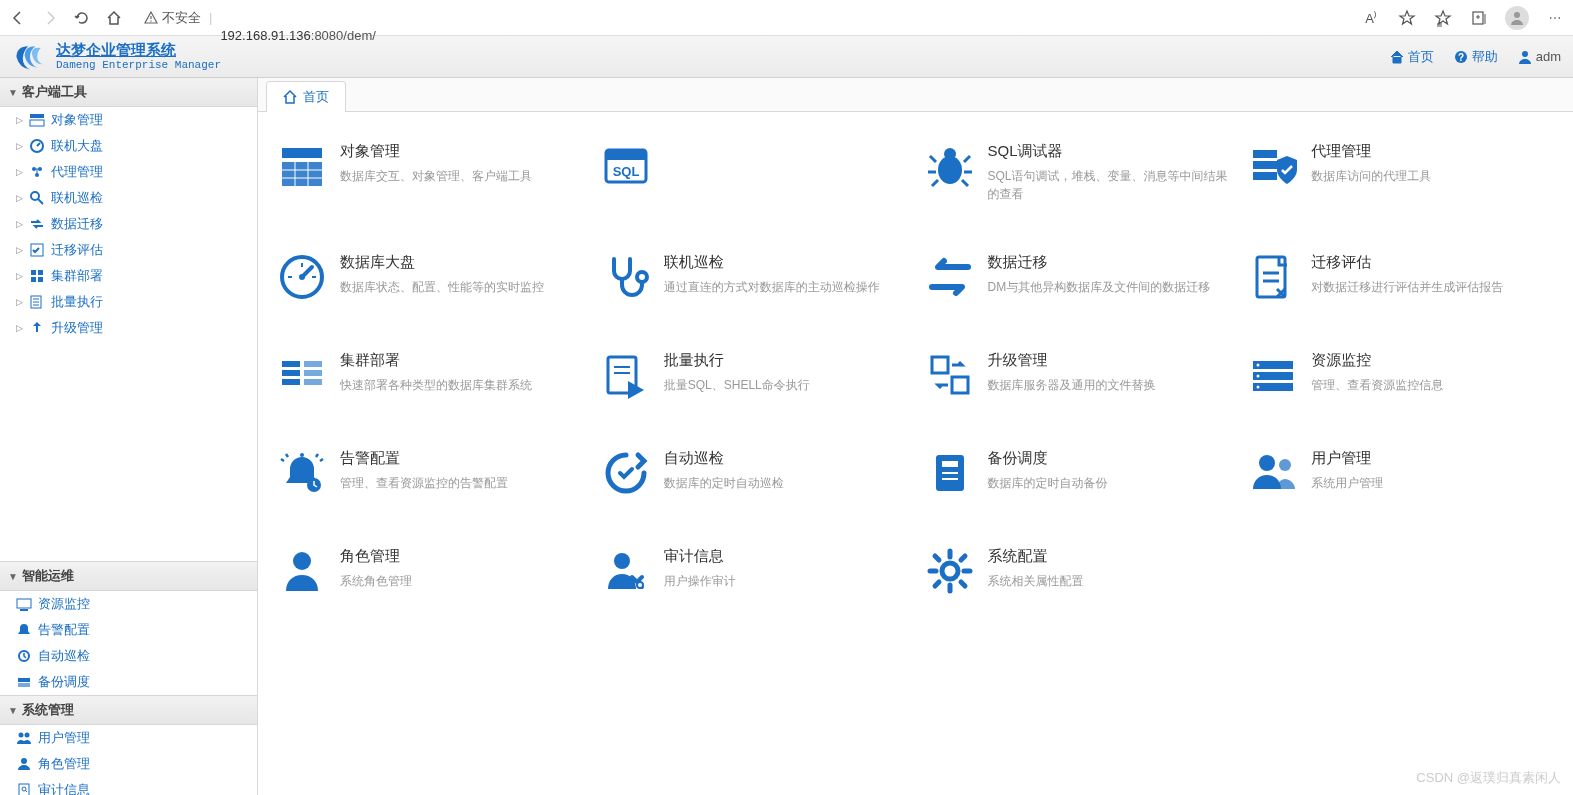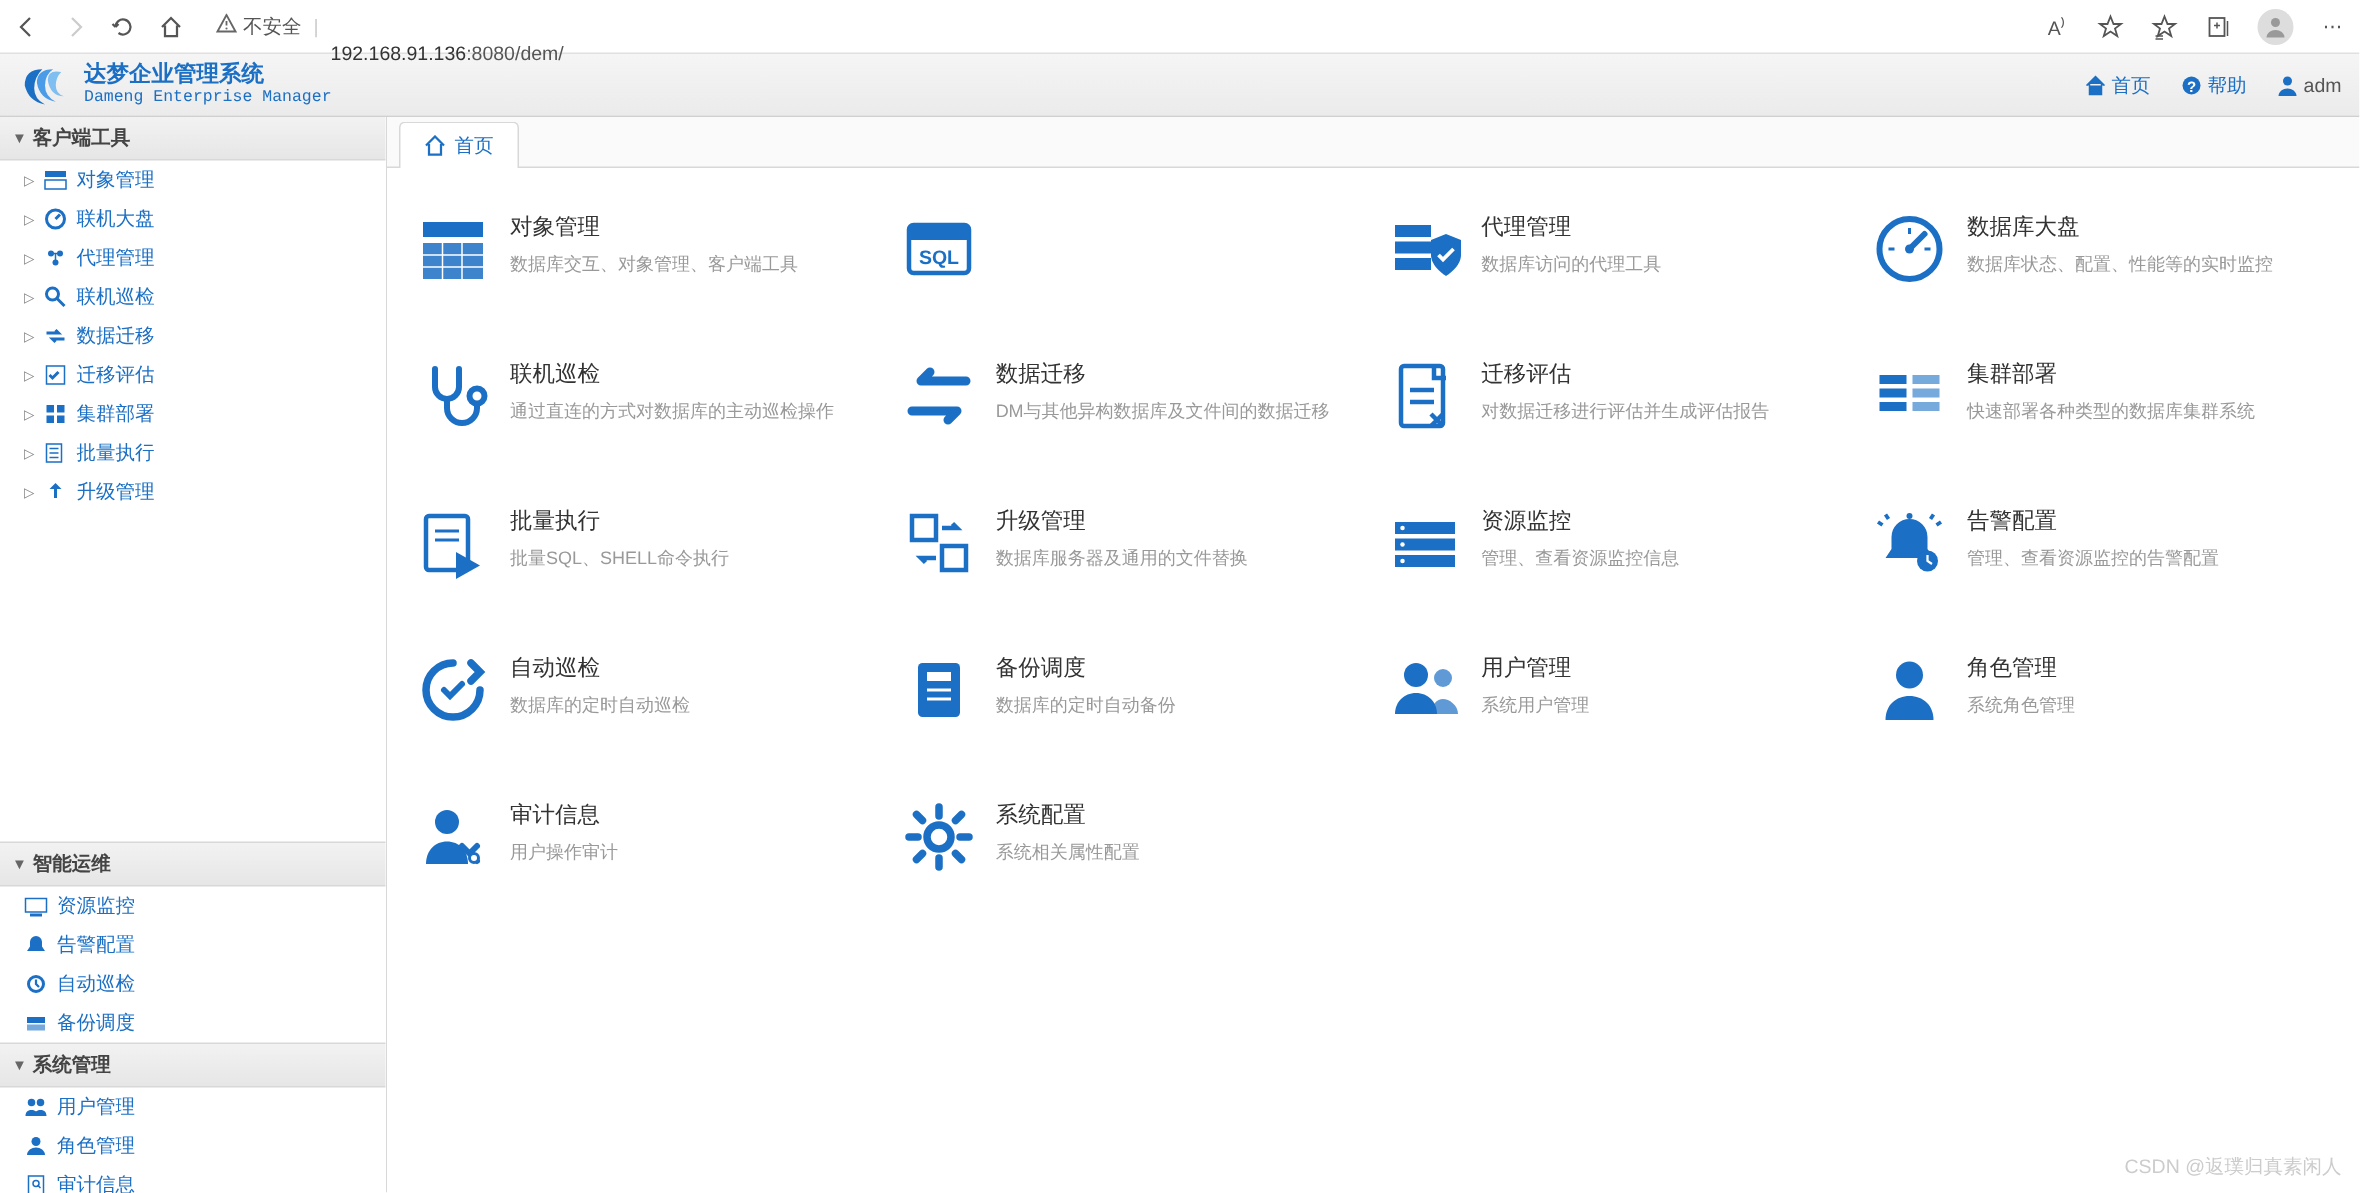--- a/index.html
+++ b/index.html
@@ -3,33 +3,33 @@
 <meta charset="utf-8">
 <style>
 * { margin: 0; padding: 0; box-sizing: border-box; font-family: "Microsoft YaHei", Arial, sans-serif; }
 body { background: #fff; font-size: 13px; color: #333; }
 
 
 .browser-bar { height: 36px; background: #fff; border-bottom: 1px solid #e0e0e0; display: flex; align-items: center; padding: 0 8px; gap: 12px; }
 .nav-btn { width: 20px; height: 20px; display: flex; align-items: center; justify-content: center; color: #555; cursor: pointer; }
 .nav-btn.disabled { color: #ccc; }
 .url-area { flex: 1; display: flex; align-items: center; gap: 8px; padding: 0 8px; }
-.insecure { display: flex; gap: 4px; color: #555; }
+.insecure { display: flex; align-items: center; gap: 4px; color: #555; }
 .url-text { color: #555; font-size: 13px; margin-top: 36px; }
 .url-text .host { color: #333; }
 .br-right { display: flex; align-items: center; gap: 16px; color: #555; }
 .br-icon { width: 20px; height: 20px; display: flex; align-items: center; justify-content: center; }
 .avatar { width: 24px; height: 24px; border-radius: 50%; background: #ddd; display: flex; align-items: center; justify-content: center; }
 
 
 .app-header { height: 42px; background: linear-gradient(#f5f5f5, #ebebeb); border-bottom: 1px solid #d0d0d0; display: flex; align-items: center; padding: 0 12px; }
 .logo-area { display: flex; align-items: center; gap: 8px; }
 .logo-svg { width: 36px; height: 36px; }
 .logo-text { display: flex; flex-direction: column; line-height: 1.1; }
-.logo-cn { color: #1b6fc4; font-weight: bold; font-size: 15px; }
+.logo-cn { color: #1b6fc4; font-weight: bold; font-size: 15px; text-decoration: underline; }
 .logo-en { color: #1b6fc4; font-size: 11px; font-family: Liberation Mono, monospace; }
 .header-right { margin-left: auto; display: flex; gap: 20px; align-items: center; }
 .hr-item { display: flex; align-items: center; gap: 4px; color: #1b6fc4; cursor: pointer; font-size: 13px; }
 .hr-item.user { color: #555; align-items: center; }
 
 
 .layout { display: flex; height: calc(100vh - 78px); }
 .sidebar { width: 258px; background: #fff; border-right: 1px solid #d8d8d8; overflow-y: auto; }
 .side-group-hd { background: linear-gradient(#f2f2f2, #e6e6e6); border-top: 1px solid #d8d8d8; border-bottom: 1px solid #d8d8d8; padding: 5px 8px; font-weight: bold; color: #444; display: flex; align-items: center; gap: 4px; }
 .side-group-hd:first-child { border-top: none; }
@@ -336,20 +336,38 @@
               <svg width="48" height="48" viewBox="0 0 48 48">
                 <rect x="4" y="8" width="40" height="32" rx="3" fill="none" stroke="#1b6fc4" stroke-width="3"></rect>
                 <rect x="4" y="8" width="40" height="10" fill="#1b6fc4"></rect>
                 <text x="24" y="34" text-anchor="middle" fill="#1b6fc4" font-size="13" font-weight="bold">SQL</text>
               </svg>
             </div>
      </div>
           <div class="card">
        <div class="card-icon">
               <svg width="48" height="48" viewBox="0 0 48 48">
+                <ellipse cx="24" cy="28" rx="12" ry="14" fill="#1b6fc4"></ellipse>
+                <circle cx="24" cy="12" r="6" fill="#1b6fc4"></circle>
+                <line x1="10" y1="20" x2="4" y2="14" stroke="#1b6fc4" stroke-width="3"></line>
+                <line x1="38" y1="20" x2="44" y2="14" stroke="#1b6fc4" stroke-width="3"></line>
+                <line x1="10" y1="30" x2="2" y2="30" stroke="#1b6fc4" stroke-width="3"></line>
+                <line x1="38" y1="30" x2="46" y2="30" stroke="#1b6fc4" stroke-width="3"></line>
+                <line x1="12" y1="38" x2="6" y2="44" stroke="#1b6fc4" stroke-width="3"></line>
+                <line x1="36" y1="38" x2="42" y2="44" stroke="#1b6fc4" stroke-width="3"></line>
+              </svg>
+            </div>
+       <div class="card-body">
+         <div class="card-title">SQL调试器</div>
+         <div class="card-desc">SQL语句调试，堆栈、变量、消息等中间结果的查看</div>
+       </div>
+     </div>
+          <div class="card">
+       <div class="card-icon">
+              <svg width="48" height="48" viewBox="0 0 48 48">
                 <rect x="4" y="8" width="24" height="8" fill="#1b6fc4"></rect>
                 <rect x="4" y="19" width="24" height="8" fill="#1b6fc4"></rect>
                 <rect x="4" y="30" width="24" height="8" fill="#1b6fc4"></rect>
                 <path d="M28 18l10-4 10 4v10c0 8-10 14-10 14s-10-6-10-14V18z" fill="#1b6fc4"></path>
                 <path d="M33 28l3 3 7-7" stroke="#fff" stroke-width="2.5" fill="none"></path>
               </svg>
             </div>
        <div class="card-body">
          <div class="card-title">代理管理</div>
          <div class="card-desc">数据库访问的代理工具</div>

